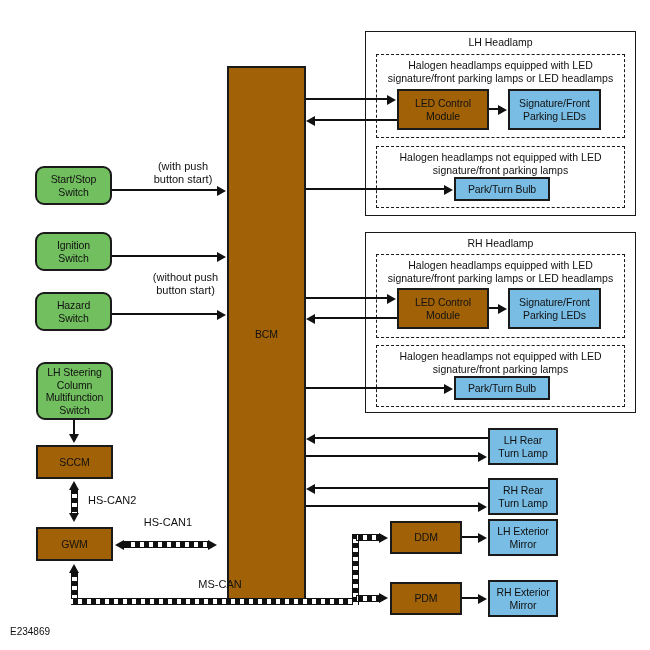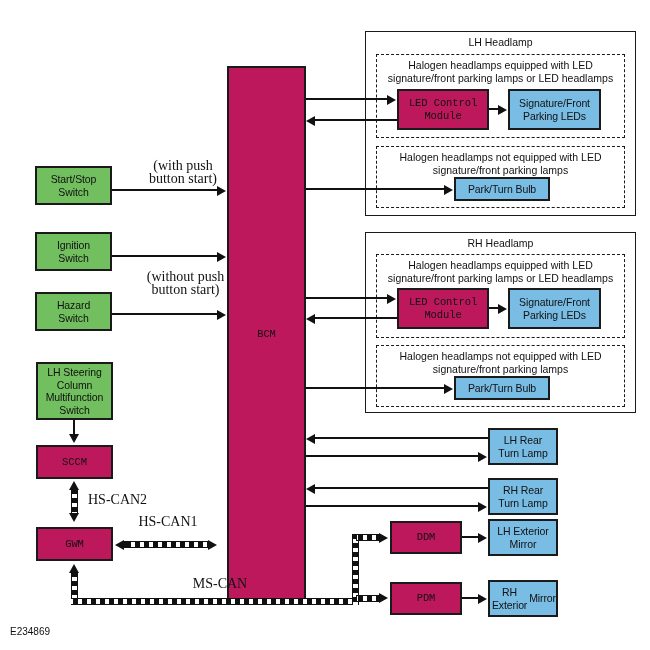--- a/index.html
+++ b/index.html
@@ -2,29 +2,29 @@
 <html><head>
 <meta charset="utf-8">
 <style>
   html,body{margin:0;padding:0;background:#ffffff;}
   body{width:650px;height:650px;font-family:"Liberation Sans",sans-serif;}
   #stage{position:relative;width:650px;height:650px;overflow:hidden;background:#fff;}
 
   .box{position:absolute;box-sizing:border-box;border:2px solid #1a1a1a;
        display:flex;align-items:center;justify-content:center;text-align:center;
        font-size:10.5px;line-height:12.5px;color:#111;letter-spacing:-0.1px;}
-  .green{background:#72BF5F;}
-  .yellow{background:#be185d;font-family:Liberation Mono, monospace;}
+  .green{background:#72BF5F;border-radius:9px;}
+  .yellow{background:#a16207;}
   .blue{background:#79BCE4;}
 
   .group{position:absolute;box-sizing:border-box;border:1.6px solid #1a1a1a;background:transparent;}
   .dashgroup{position:absolute;box-sizing:border-box;border:1.7px dashed #1a1a1a;background:transparent;}
 
   .cap{position:absolute;text-align:center;font-size:10.5px;line-height:12.5px;color:#111;}
-  .lbl{position:absolute;font-size:14px;line-height:12.5px;color:#111;text-align:center;font-family:Liberation Serif, serif;}
+  .lbl{position:absolute;font-size:11px;line-height:12.5px;color:#111;text-align:center;}
 
   .ln{position:absolute;background:#111;}
   .hln{height:2.4px;}
   .vln{width:2.4px;}
 
   .arw{position:absolute;width:0;height:0;}
   .arw-r{border-top:5px solid transparent;border-bottom:5px solid transparent;border-left:9px solid #111;}
   .arw-l{border-top:5px solid transparent;border-bottom:5px solid transparent;border-right:9px solid #111;}
   .arw-d{border-left:5px solid transparent;border-right:5px solid transparent;border-top:9px solid #111;}
   .arw-u{border-left:5px solid transparent;border-right:5px solid transparent;border-bottom:9px solid #111;}
@@ -216,21 +216,21 @@
   <div class="box blue" style="left:488px;top:519px;width:70px;height:37px;flex-direction:column;">
     <span>LH Exterior</span>
     <span>Mirror</span>
   </div>
   <div class="ln hln" style="left:462px;top:536px;width:17px;"></div>
   <div class="arw arw-r" style="left:478px;top:532.5px;"></div>
 
   <div class="box yellow" style="left:390px;top:582px;width:72px;height:33px;">
     <span>PDM</span>
   </div>
-  <div class="box blue" style="left:488px;top:580px;width:70px;height:37px;flex-direction:row;">
+  <div class="box blue" style="left:488px;top:580px;width:70px;height:37px;flex-direction:column;">
     <span>RH Exterior</span>
     <span>Mirror</span>
   </div>
   <div class="ln hln" style="left:462px;top:597px;width:17px;"></div>
   <div class="arw arw-r" style="left:478px;top:593.5px;"></div>
 
   <div class="figid" style="left:10px;top:626px;">E234869</div>
 
 </div>
 

